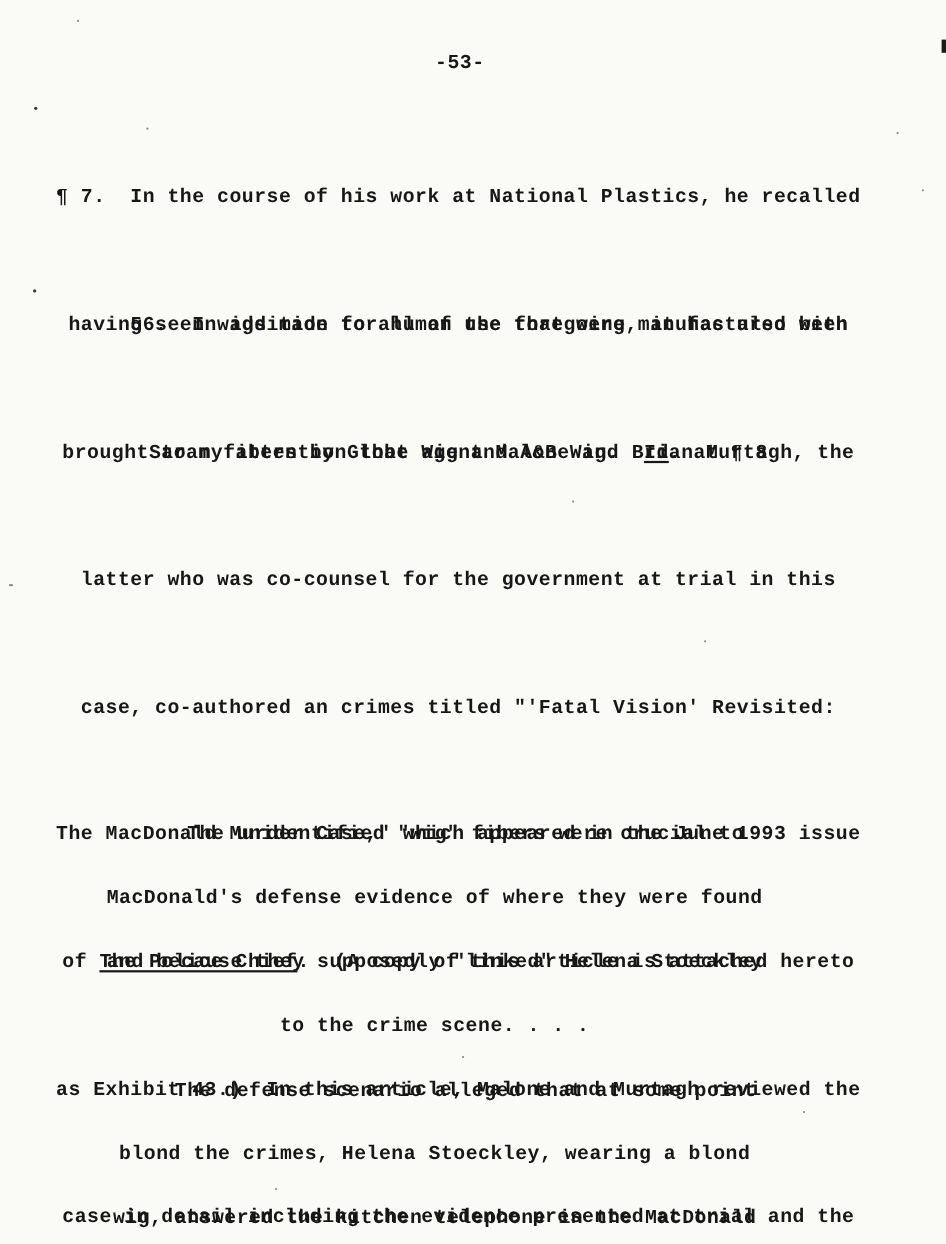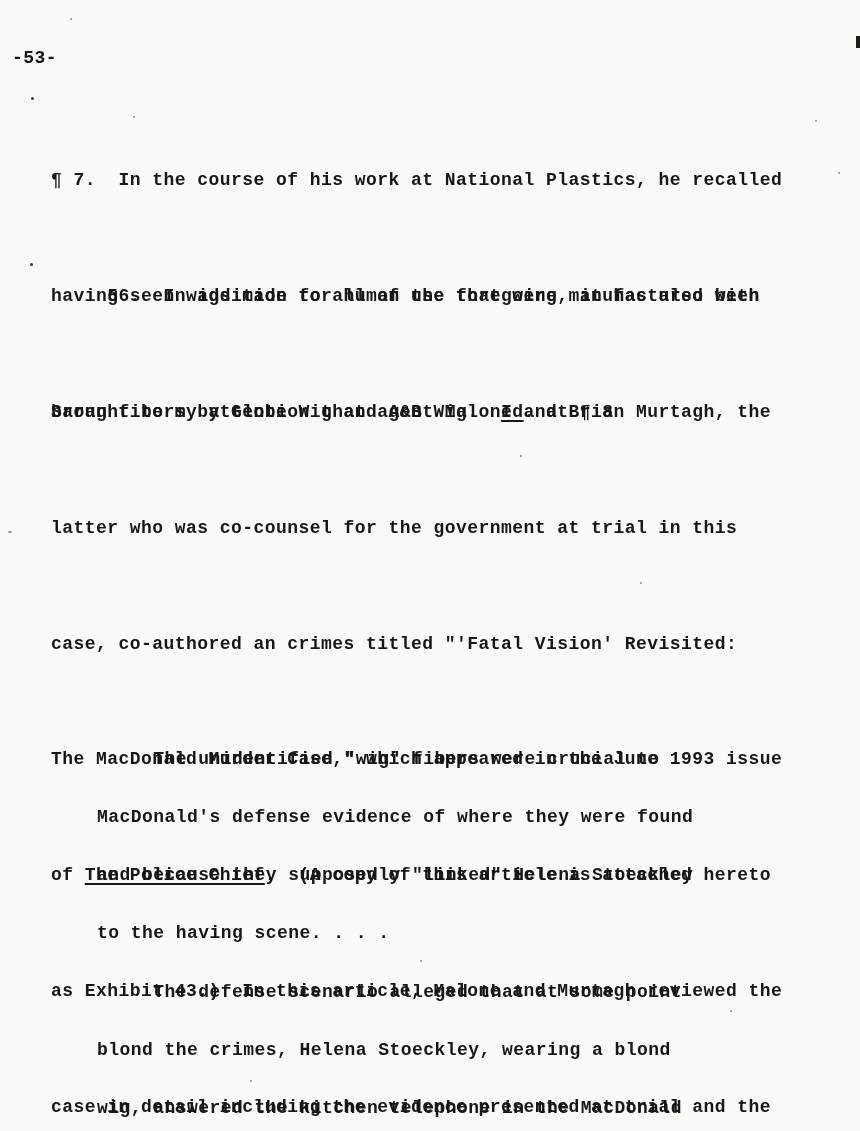--- a/index.html
+++ b/index.html
@@ -12,29 +12,29 @@
     width:860px;height:1131px;
     background:#fafbf7;
     color:#171717;
     overflow:hidden;
     font-weight:700;
     font-size:18px;
     letter-spacing:0.45px;
   }
   .pageno{
     position:absolute;
-    top:48px;left:12px;width:836px;
-    text-align:left;
+    top:48px;left:0;width:836px;
+    text-align:center;
     white-space:pre;
   }
   .block{position:absolute;white-space:pre;}
   .para1{top:84px;left:51px;line-height:38.6px;}
   .para2{top:200px;left:51px;line-height:38.6px;}
   .quote{top:711px;left:97px;line-height:19.4px;}
-  .line{white-space:pre;}
+  .line{white-space:pre;text-align:center;}
   .u{
     text-decoration:underline;
     text-underline-offset:3px;
     text-decoration-thickness:2px;
   }
   .speck{
     position:absolute;
     border-radius:50%;
     background:#8a8d86;
   }
@@ -70,21 +70,21 @@
     
     
     
     
   </div>
 
   <div class="block quote">
     <div class="line">     The unidentified "wig" fibers were crucial to</div>
     <div class="line">MacDonald's defense evidence of where they were found</div>
     <div class="line">and because they supposedly "linked" Helena Stoeckley</div>
-    <div class="line">to the having scene. . . .</div>
+    <div class="line">to the crime scene. . . .</div>
     <div class="line">     The defense scenario alleged that at some point</div>
     <div class="line">blond the crimes, Helena Stoeckley, wearing a blond</div>
     <div class="line">wig, answered the kitchen telephone in the MacDonald</div>
     
     
   </div>
 
   <div class="edge-mark" style="right:0;top:36px;width:4px;height:12px;"></div>
   <div class="speck dark" style="left:31px;top:97px;width:3px;height:3px;"></div>
   <div class="speck dark" style="left:30px;top:263px;width:3px;height:3px;"></div>

